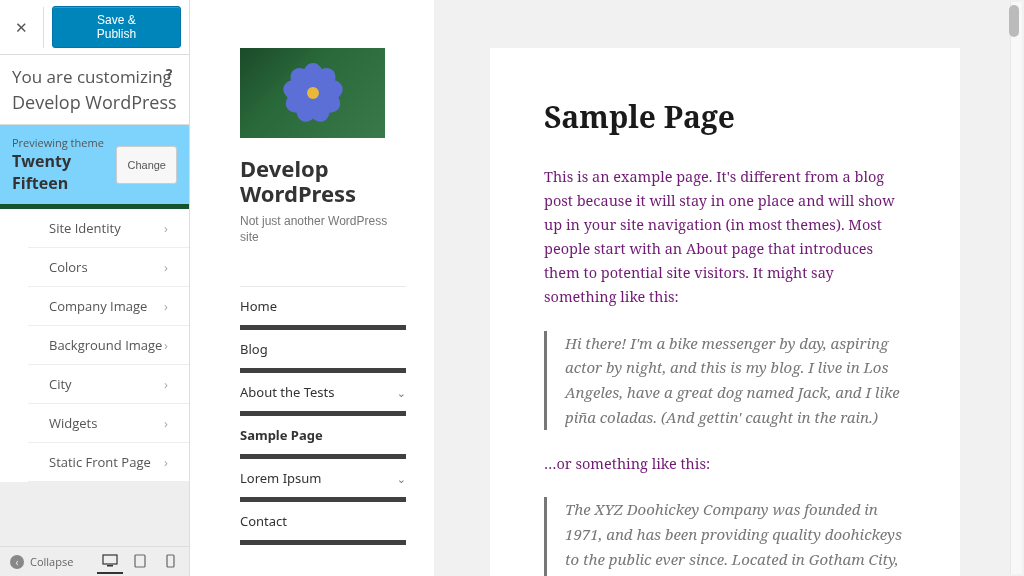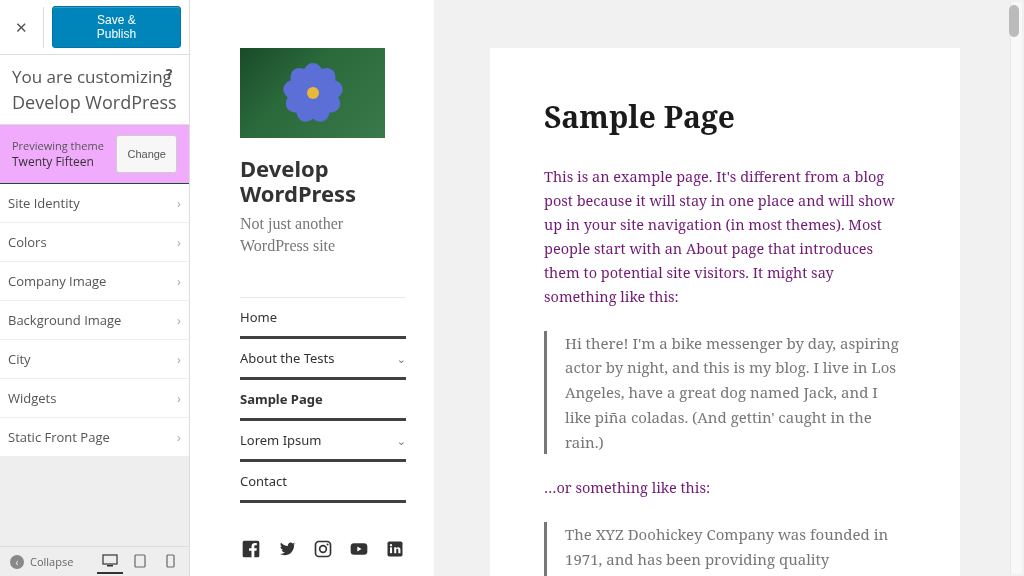--- a/index.html
+++ b/index.html
@@ -6,55 +6,55 @@
 body { font-family: -apple-system, "Open Sans", sans-serif; font-size: 13px; color: #333; background: #f1f1f1; overflow: hidden; }
 .app { display: flex; height: 576px; width: 1024px; }
 .panel { width: 190px; background: #eee; border-right: 1px solid #ddd; display: flex; flex-direction: column; }
 .panel-header { display: flex; align-items: center; justify-content: space-between; background: #fff; border-bottom: 1px solid #ddd; }
 .close-btn { width: 45px; height: 41px; display: flex; align-items: center; justify-content: center; font-size: 15px; color: #555; cursor: pointer; border-right: 1px solid #ddd; }
 .save-btn { background: #0085ba; color: #fff; border: none; padding: 6px 24px; margin: 6px 8px; font-size: 12px; cursor: pointer; border-radius: 3px; border: 1px solid #0073aa; box-shadow: inset 0 1px 0 rgba(255,255,255,.2); }
 .info { padding: 10px 12px; background: #fff; border-bottom: 1px solid #ddd; position: relative; }
 .info-small { font-size: 17px; color: #555; }
 .info-title { font-size: 18px; font-weight: 400; color: #555; margin-top: 2px; }
 .help-ic { position: absolute; top: 10px; right: 12px; width: 16px; height: 16px; border-radius: 50%; color: #555; font-size: 14px;  display:flex; align-items:center; justify-content:center; font-weight:bold;}
-.theme-row { padding: 10px 12px; background: #f0abfc; border-bottom: 1px solid #14532d; display: flex; justify-content: space-between; align-items: center; }
+.theme-row { padding: 10px 12px; background: #7dd3fc; border-bottom: 5px solid #14532d; display: flex; justify-content: space-between; align-items: center; }
 .theme-info-small { font-size: 11px; color: #555; }
-.theme-name { font-size: 12px; font-weight: 400; color: #333; }
+.theme-name { font-size: 16px; font-weight: 700; color: #333; }
 .change-btn { background: #f7f7f7; border: 1px solid #ccc; padding: 12px 10px; font-size: 11px; border-radius: 3px; cursor: pointer; color: #555; }
 .sections { background: #fff; }
-.section-item { display: flex; justify-content: space-between; align-items: flex-start; padding: 10px 8px; border-bottom: 1px solid #eee; font-size: 13px; color: #555; cursor: pointer; background:#fff; }
+.section-item { display: flex; justify-content: space-between; align-items: flex-start; padding: 10px 21px; border-bottom: 1px solid #eee; font-size: 13px; color: #555; cursor: pointer; background:#fff;margin-left:28px; }
 .chev { color: #aaa; font-size: 13px; }
 .panel-footer { margin-top: auto; background: #eee; border-top: 1px solid #ddd; display: flex; align-items: center; height: 30px; padding: 0 6px; gap: 4px; }
 .collapse { display: flex; align-items: center; gap: 6px; color: #666; font-size: 11px; cursor: pointer; padding: 4px; flex:1 }
 .collapse-ic { width: 14px; height: 14px; border-radius: 50%; background: #888; color:#eee; display:flex; align-items:center; justify-content:center; font-size:10px;}
 .device-btn { width: 26px; height: 24px; display: flex; align-items: center; justify-content: center; color: #666; cursor: pointer; border-bottom: 2px solid transparent;}
 .device-btn.active { border-bottom-color: #333; }
 .preview { flex: 1; background: #f1f1f1; position: relative; overflow: hidden; }
 .scrollbar { position: absolute; right: 3px; top: 3px; width: 10px; height: 32px; background: #bbb; border-radius: 5px; }
 .scrolltrack { position: absolute; right: 2px; top: 2px; width: 12px; height: 572px; background: #f8f8f8; border-left:1px solid #e8e8e8 }
 .site { display: flex; height: 100%; margin-right:14px; }
 .sidebar { width: 244px; background: #fff; padding: 48px 28px 20px 50px; font-family: "Noto Sans", sans-serif; }
 .hero { width: 145px; height: 90px; background: linear-gradient(135deg,#1a4a2a 0%, #2a6a3a 40%, #3a7a4a 100%); position: relative; margin-bottom: 18px; display:flex; align-items:center; justify-content:center; }
 .flower { position:relative; width:60px; height:60px; }
 .petal { position:absolute; width:22px; height:30px; background:#5b6fd6; border-radius:50% 50% 50% 50%; top:50%; left:50%; transform-origin: 50% 100%; }
 .flower-center { position:absolute; width:12px; height:12px; background:#e8b838; border-radius:50%; top:50%; left:50%; transform:translate(-50%,-50%); z-index:2;}
 .site-title { font-size: 22px; font-weight: 700; color: #333; line-height: 1.15; margin-bottom: 6px; font-family: "Noto Sans", sans-serif;}
-.tagline { font-size: 16px; color: #777; font-family: Liberation Serif, serif; margin-bottom: 40px; line-height:1.4}
+.tagline { font-size: 12px; color: #777; font-family: Liberation Sans, sans-serif; margin-bottom: 40px; line-height:1.4}
 .nav { border-top: 1px solid #eaeaea; }
-.nav-item { display: flex; justify-content: space-between; align-items: center; padding: 10px 0; border-bottom: 3px solid #404040; font-size: 13px; color: #333; cursor: pointer; font-family: "Noto Sans", sans-serif;}
+.nav-item { display: flex; justify-content: space-between; align-items: center; padding: 10px 0; border-bottom: 5px solid #404040; font-size: 13px; color: #333; cursor: pointer; font-family: "Noto Sans", sans-serif;}
 .nav-item.current { font-weight: 700; }
 .nav-exp { color: #777; font-size: 11px;}
 .social { margin-top: 35px; display: flex; flex-wrap: wrap; gap: 14px; width: 170px;}
 .soc-ic { width: 22px; height: 22px; display: flex; align-items: center; justify-content: center; color: #333; cursor: pointer;}
 .soc-ic svg { fill: #333; }
 .content { flex: 1; padding: 48px 0 0 56px; }
 .article { background: #fff; padding: 48px 54px 30px 54px; max-width: 510px; margin-right: 50px;}
 .article h1 { font-family: "Noto Serif", Georgia, serif; font-size: 30px; font-weight: 700; color: #1a1a1a; margin-bottom: 28px;}
 .article p { font-family: "Noto Serif", Georgia, serif; font-size: 14.5px; color: #701a75; line-height: 1.65; margin-bottom: 22px;}
-.article blockquote { border-left: 3px solid #777; padding: 0 0 0 18px; margin: 0 0 22px 0; font-family: "Noto Serif", Georgia, serif; font-size: 15px; color: #777; line-height: 1.65;}
+.article blockquote { border-left: 3px solid #777; padding: 0 0 0 18px; margin: 0 0 22px 0; font-family: "Noto Serif", Georgia, serif; font-style: italic; font-size: 15px; color: #777; line-height: 1.65;}
 </style>
 </head>
 <body>
 
 <div class="app">
   <div class="panel">
     <div class="panel-header">
       <div class="close-btn">✕</div>
       <button class="save-btn">Save &amp; Publish</button>
     </div>
@@ -144,20 +144,23 @@
             <div class="flower-center"></div>
           </div>
         </div>
         <div class="site-title">Develop WordPress</div>
         <div class="tagline">Not just another WordPress site</div>
         <nav class="nav">
           <div class="nav-item">
               <span>Home</span>
             </div>
           <div class="nav-item">
+              <span>Blog</span>
+            </div>
+          <div class="nav-item">
               <span>About the Tests</span>
               <span class="nav-exp">⌄</span>
             </div>
           <div class="nav-item current">
               <span>Sample Page</span>
             </div>
           <div class="nav-item">
               <span>Lorem Ipsum</span>
               <span class="nav-exp">⌄</span>
             </div>

